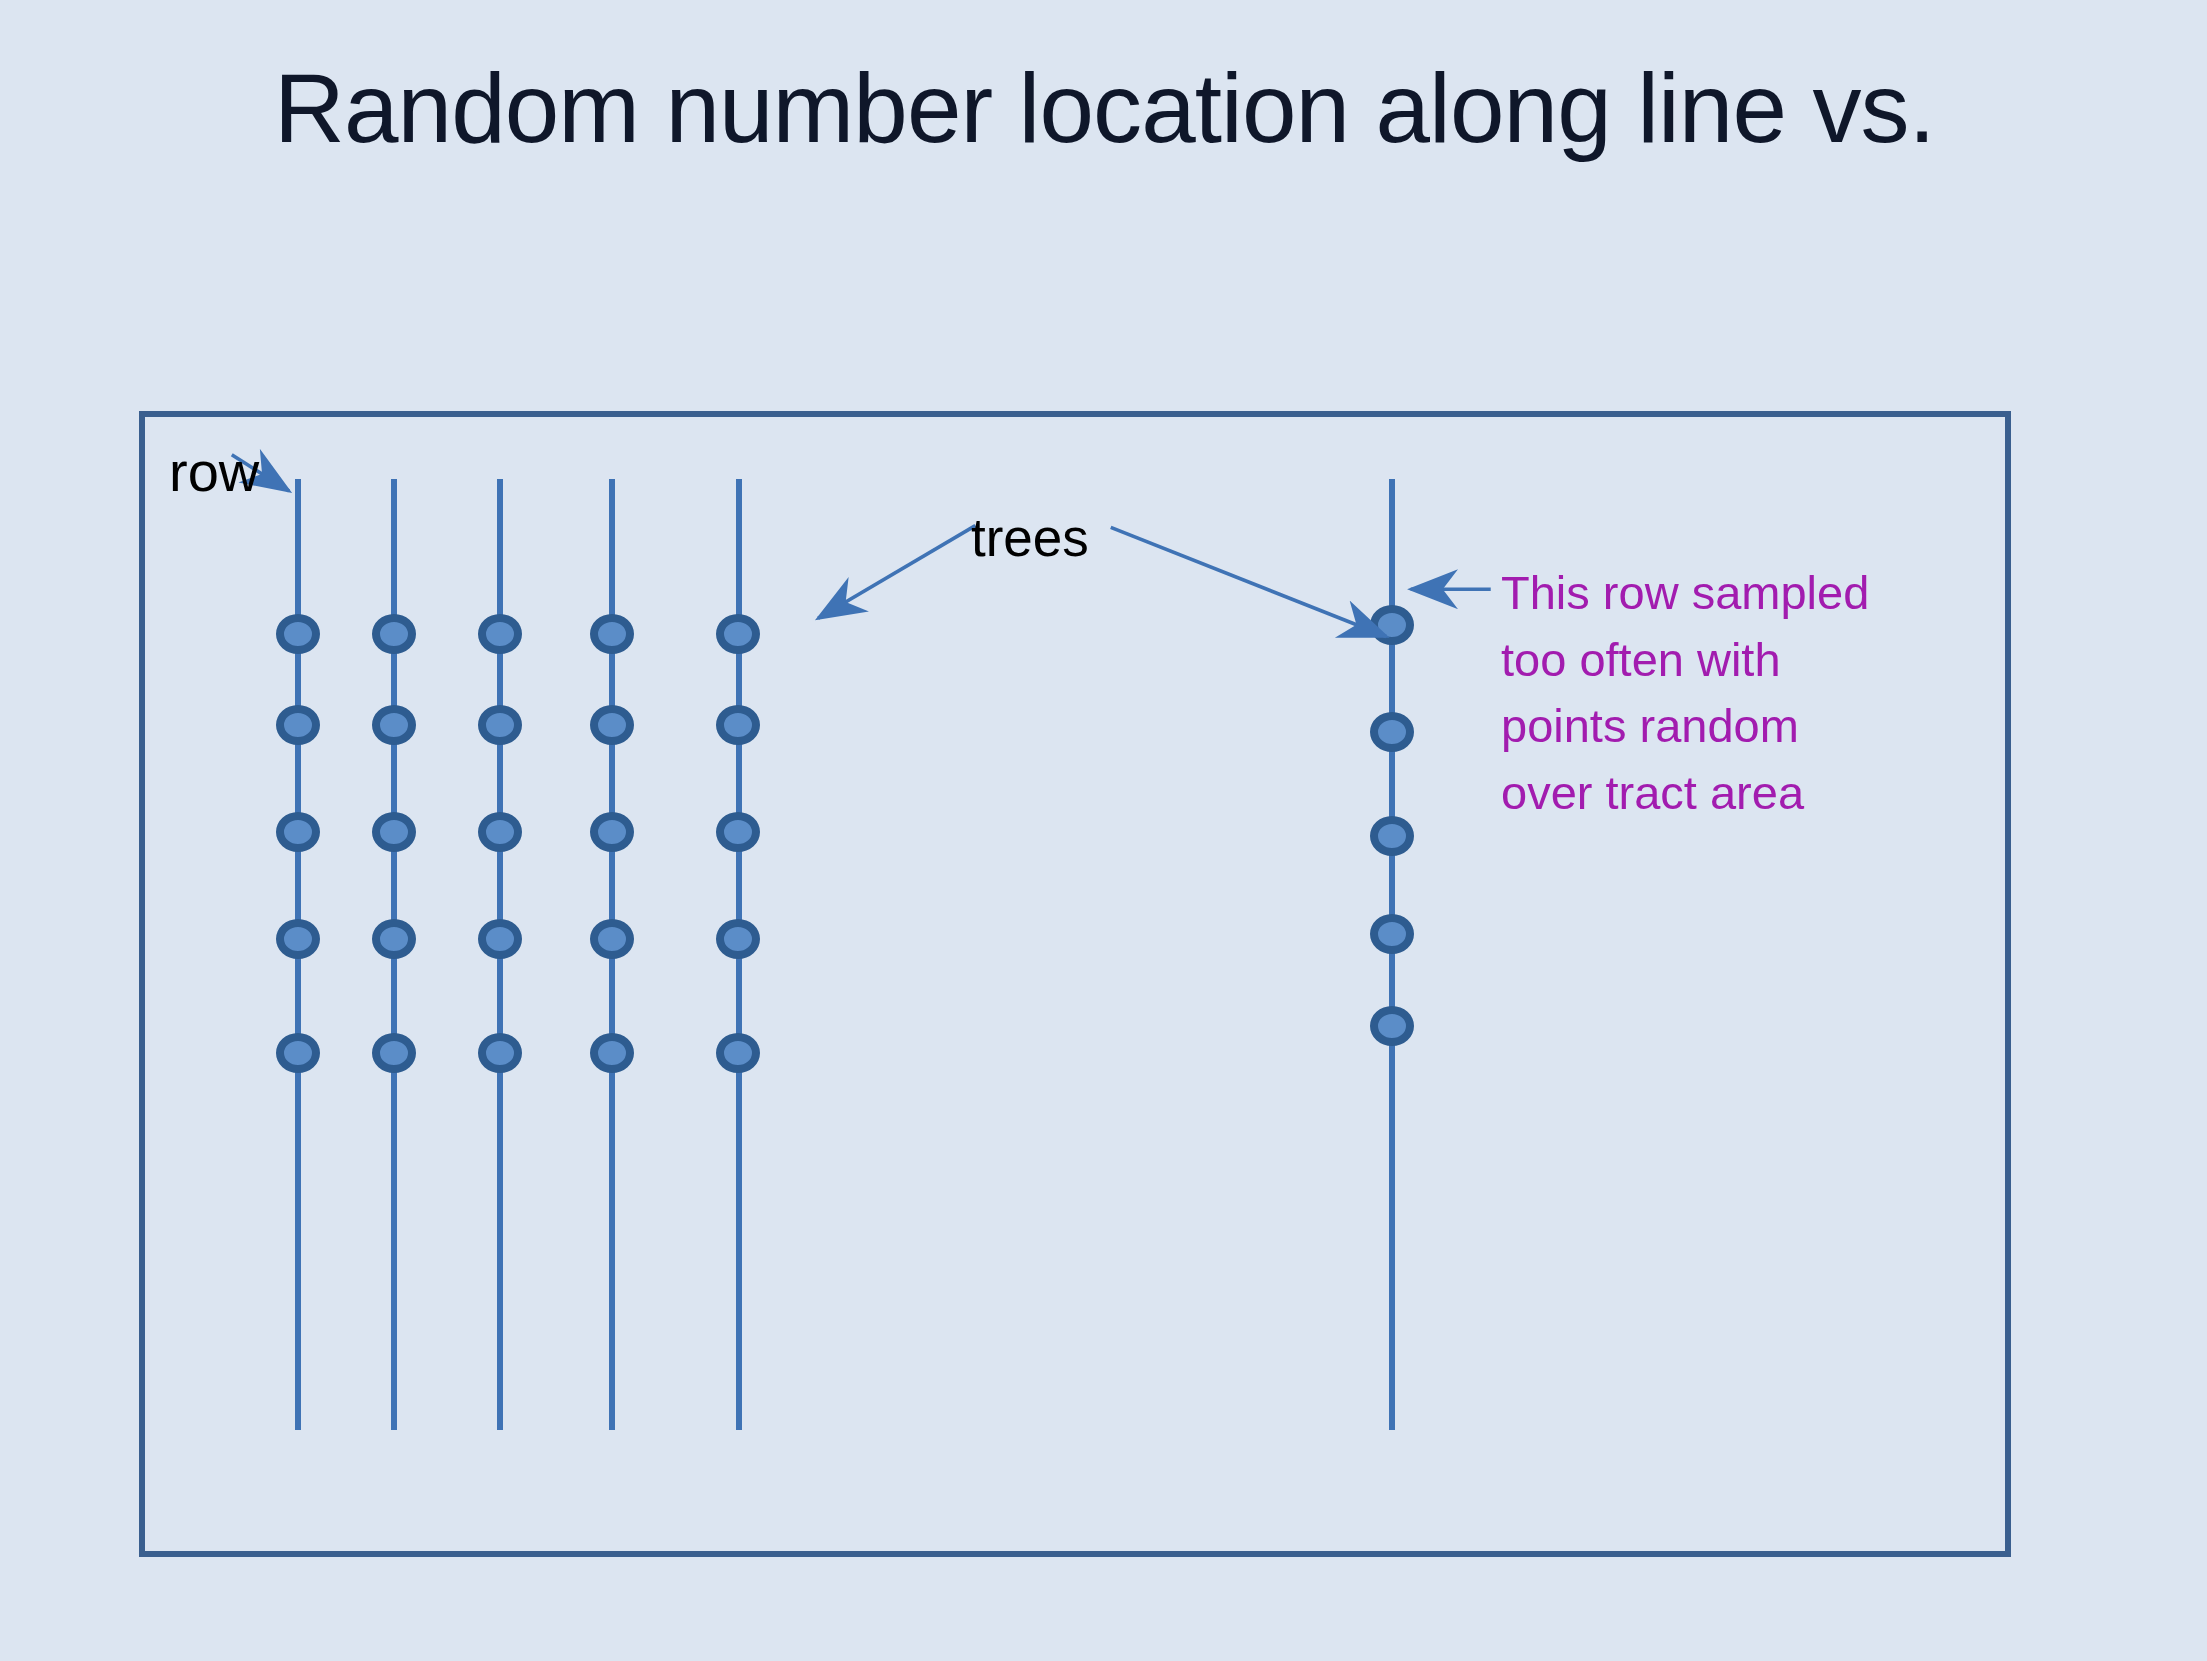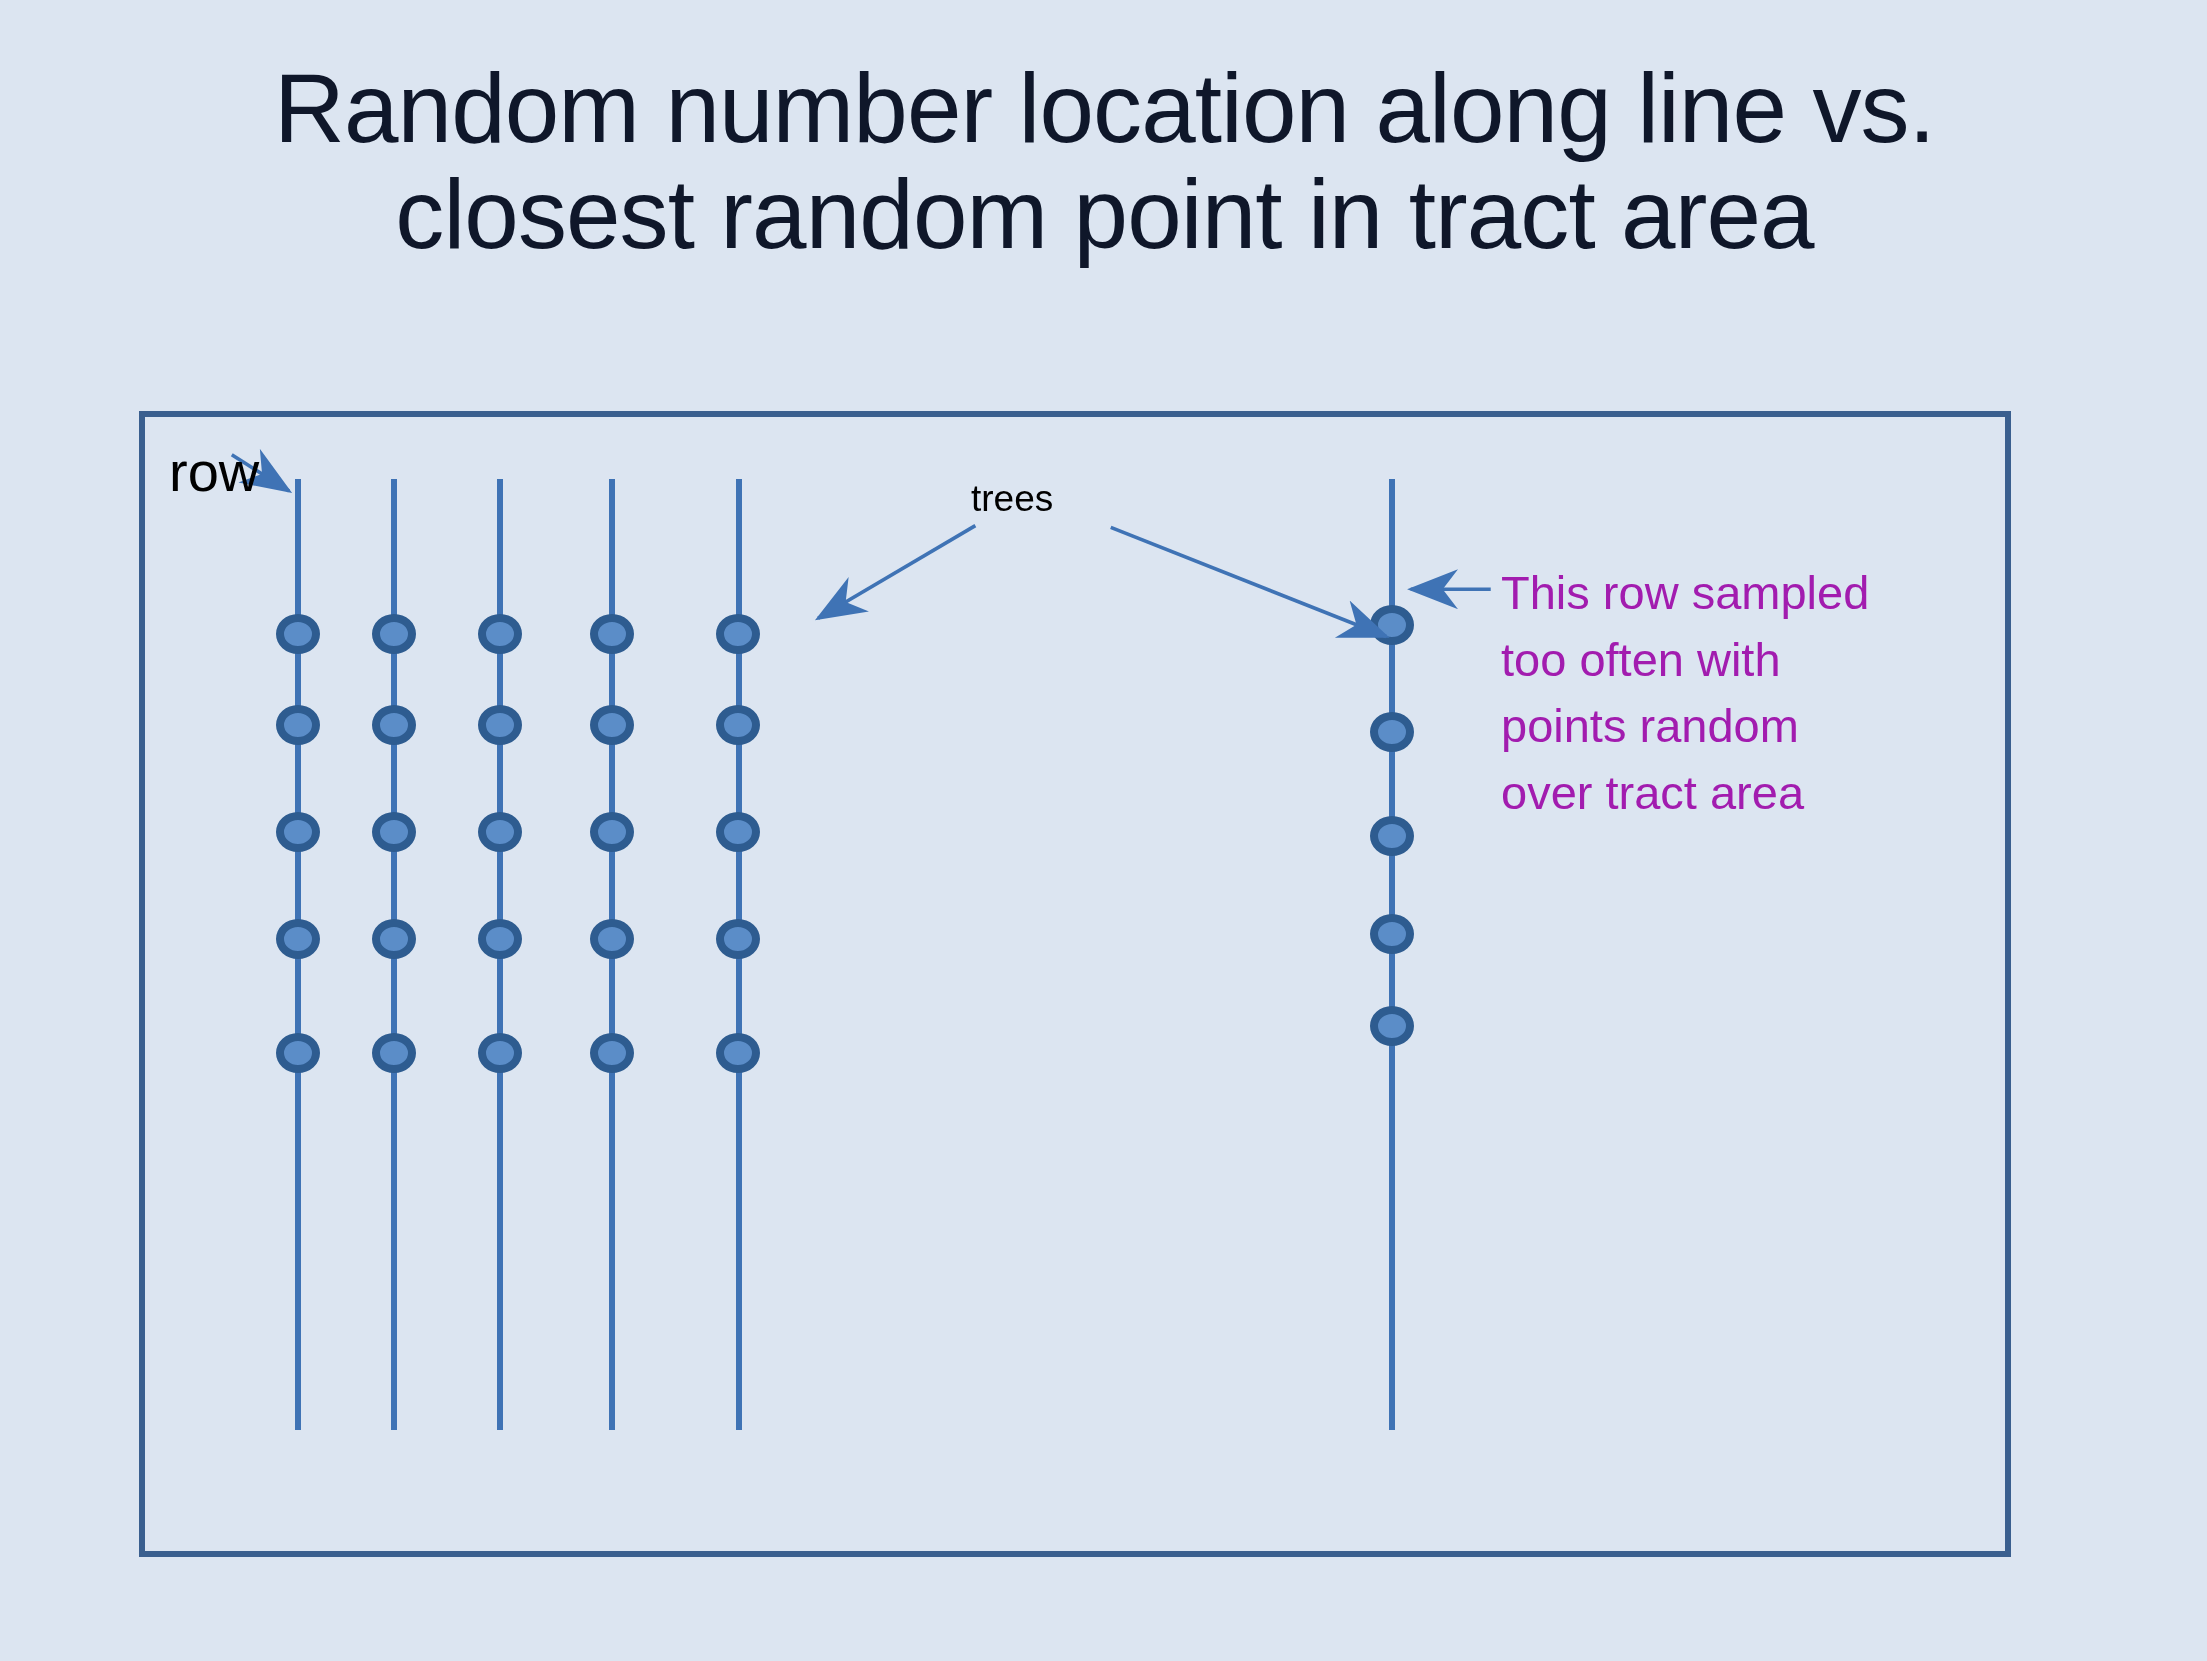--- a/index.html
+++ b/index.html
@@ -59,22 +59,22 @@
     color: #000000;
     white-space: nowrap;
   }
   #label-row {
     left: 169px;
     top: 439px;
     font-size: 56px;
   }
   #label-trees {
     left: 971px;
-    top: 478px;
-    font-size: 37px;
+    top: 507px;
+    font-size: 53px;
   }
   #annotation {
     position: absolute;
     left: 1501px;
     top: 560px;
     width: 391px;
     font-size: 47px;
     line-height: 1.42;
     color: #a21caf;
   }
@@ -87,21 +87,20 @@
     pointer-events: none;
   }
 </style>
 </head>
 <body>
 
 <div id="slide">
 
   <div id="title">
     <div>Random number location along line vs.</div>
-    <div>closest random point in tract area</div>
   </div>
 
   <div id="frame"></div>
 
   <div id="rows-layer">
       <div class="tree-row" style="left: 295px; top: 479px; height: 951px; background: rgb(63, 115, 181);"></div>
       <div class="tree-dot" style="left: 298px; top: 634px; background: rgb(91, 141, 200); border-color: rgb(46, 92, 144);"></div>
       <div class="tree-dot" style="left: 298px; top: 725px; background: rgb(91, 141, 200); border-color: rgb(46, 92, 144);"></div>
       <div class="tree-dot" style="left: 298px; top: 832px; background: rgb(91, 141, 200); border-color: rgb(46, 92, 144);"></div>
       <div class="tree-dot" style="left: 298px; top: 939px; background: rgb(91, 141, 200); border-color: rgb(46, 92, 144);"></div>

